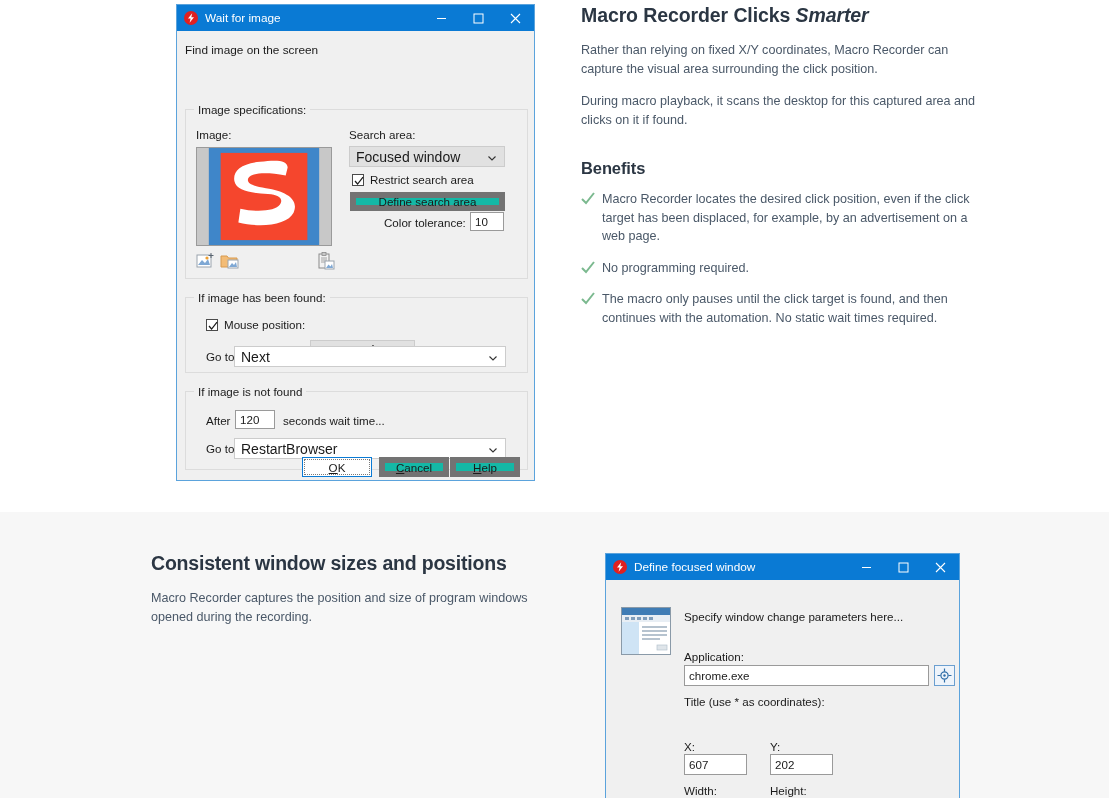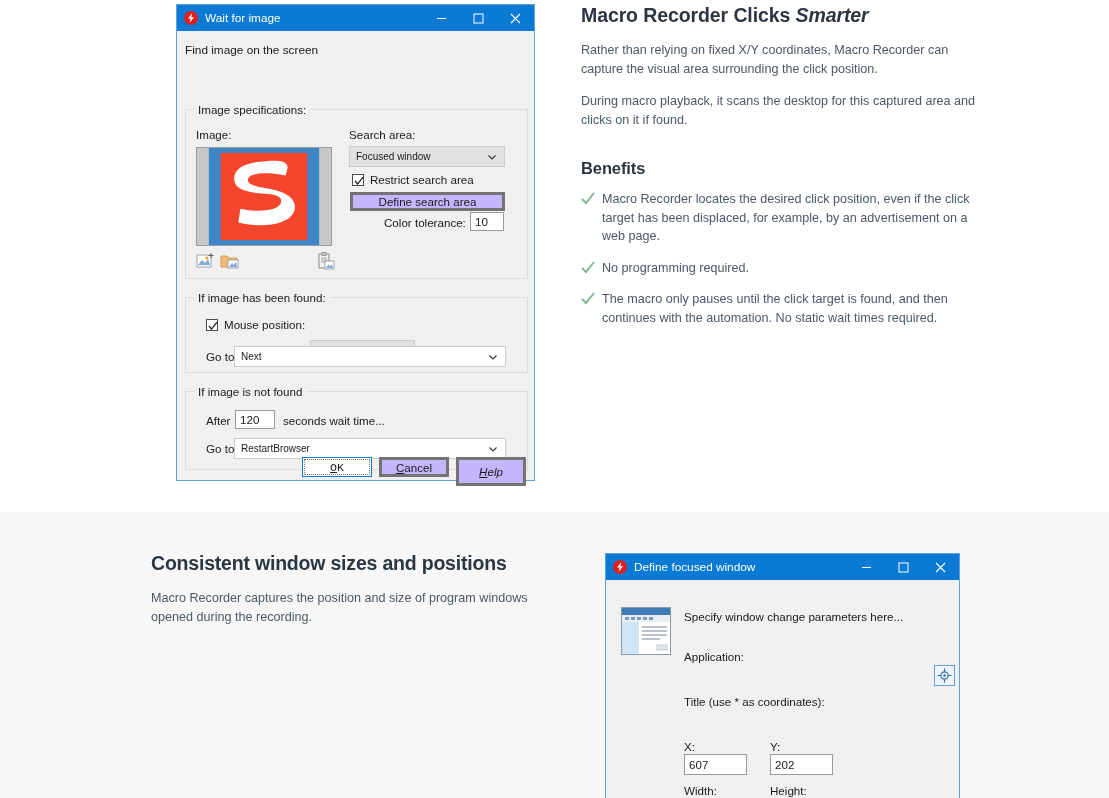--- a/index.html
+++ b/index.html
@@ -91,33 +91,33 @@
     position:absolute; width:136px; height:99px;
     border:1px solid #9a9a9a; background:#cccccc; overflow:hidden;
   }
   .thumb-inner { width:100%; height:100%; display:block; }
 
   .icon-btn { position:absolute; width:20px; height:18px; cursor:pointer; }
 
   
   .combo {
     position:absolute; height:21px; border:1px solid #cccccc; background:#e1e1e1;
-    display:flex; align-items:center; padding:0 6px; font-size:10px; color:#1a1a1a;
+    display:flex; align-items:center; padding:0 6px; font-size:14px; color:#1a1a1a;
     cursor:pointer;
   }
   .combo.white { background:#ffffff; border:1px solid #cccccc; }
   .combo .cv { flex:1; overflow:hidden; white-space:nowrap; }
   .combo .chev { width:12px; height:12px; flex:0 0 12px; }
 
   .btn {
-    position:absolute; background:#c4b5fd; border:3px solid #737373;
+    position:absolute; background:#14b8a6; border:6px solid #737373;
     font-size:11.6px; color:#1a1a1a; display:flex; align-items:center;
     justify-content:center; cursor:pointer; font-family:inherit;
   }
-  .btn.primary { background:#ffffff; border:1px solid #0a7ad4; outline:1px dotted #7a7a7a; outline-offset:-3px;font-family:Liberation Mono, monospace; }
+  .btn.primary { background:#ffffff; border:1px solid #0a7ad4; outline:1px dotted #7a7a7a; outline-offset:-3px; }
   .btn u { text-decoration:underline; }
 
   .txtinput {
     position:absolute; background:#ffffff; border:1px solid #9a9a9a;
     font-size:11.6px; color:#1a1a1a; display:flex; align-items:center;
     padding:0 4px; height:19px; cursor:text;
   }
 
   .cbx-row { position:absolute; display:flex; align-items:center; gap:6px; }
   .cbx { width:12px; height:12px; border:1px solid #4a4a4a; background:#ffffff; position:relative; flex:0 0 12px; }
@@ -333,21 +333,21 @@
         </span>
       </div>
     </fieldset>
 
     <div class="btn primary" style="left:125px; top:426px; width:70px; height:20px;">
       <span><u>O</u><span>K</span></span>
     </div>
     <div class="btn" style="left:202px; top:426px; width:70px; height:20px;">
       <span><u>C</u><span>ancel</span></span>
     </div>
-    <div class="btn" style="left:279px; top:426px; width:70px; height:29px;font-style:italic;">
+    <div class="btn" style="left:273px; top:426px; width:70px; height:20px;">
       <span><u>H</u><span>elp</span></span>
     </div>
   </div>
 </div>
 
 <div class="win" id="dlg-focus">
 
   <div class="titlebar">
     <span class="app-icon">
       <svg width="14" height="14" viewBox="0 0 14 14">
@@ -392,20 +392,23 @@
         <rect x="21" y="23" width="25" height="2" fill="#b6c3cf"></rect>
         <rect x="21" y="27" width="25" height="2" fill="#b6c3cf"></rect>
         <rect x="21" y="31" width="18" height="2" fill="#b6c3cf"></rect>
         <rect x="36" y="38" width="10" height="5" fill="#dfe5ea" stroke="#b6c3cf" stroke-width="0.7"></rect>
       </svg>
     </span>
 
     <span class="fw-hint">Specify window change parameters here...</span>
 
     <span class="lbl" style="left:78px; top:70px;">Application:</span>
+    <div class="txtinput" style="left:78px; top:85px; width:245px; height:21px;">
+      <span>chrome.exe</span>
+    </div>
     <span class="pick-btn" style="left:328px; top:85px;">
       <svg width="15" height="15" viewBox="0 0 15 15">
         <circle cx="7.5" cy="7.5" r="3.6" fill="none" stroke="#2f6ea8" stroke-width="1.2"></circle>
         <circle cx="7.5" cy="7.5" r="1.2" fill="#2f6ea8"></circle>
         <path d="M7.5 0.5 v3 M7.5 11.5 v3 M0.5 7.5 h3 M11.5 7.5 h3" stroke="#2f6ea8" stroke-width="1.2"></path>
       </svg>
     </span>
 
     <span class="lbl" style="left:78px; top:115px;">Title (use * as coordinates):</span>
 

